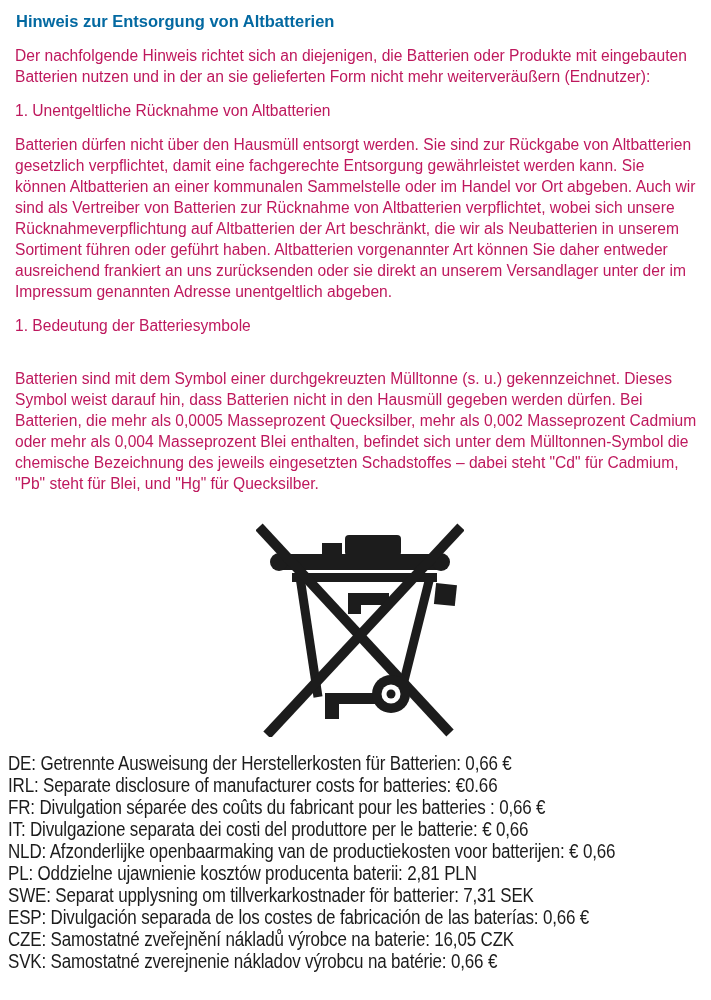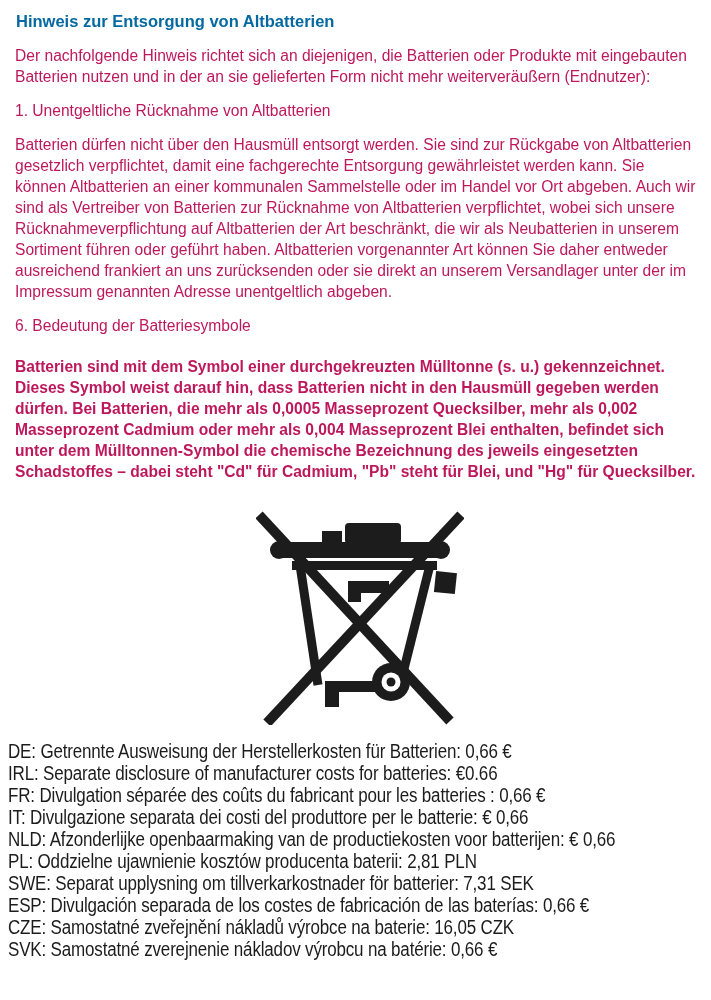--- a/index.html
+++ b/index.html
@@ -20,21 +20,21 @@
     color:#0369a1;
     margin:10px 0 0 1px;
   }
   .para {
     font-size:15.6px;
     line-height:21px;
     color:#be185d;
     margin:13px 0 0 0;
     max-width:684px;
   }
-  .para-gap { margin-top:20px;font-weight:bold; }
+  .para-gap { margin-top:32px; }
   .symbol-wrap {
     margin:27px 0 0 241px;
     width:208px;
     height:216px;
   }
   .disclosures {
     list-style:none;
     margin:15px 0 0 -7px;
     padding:0;
   }
@@ -55,21 +55,21 @@
 <div>
 
   <h1 class="doc-title">Hinweis zur Entsorgung von Altbatterien</h1>
 
   <p class="para">Der nachfolgende Hinweis richtet sich an diejenigen, die Batterien oder Produkte mit eingebauten Batterien nutzen und in der an sie gelieferten Form nicht mehr weiterveräußern (Endnutzer):</p>
 
   <p class="para">1. Unentgeltliche Rücknahme von Altbatterien</p>
 
   <p class="para">Batterien dürfen nicht über den Hausmüll entsorgt werden. Sie sind zur Rückgabe von Altbatterien gesetzlich verpflichtet, damit eine fachgerechte Entsorgung gewährleistet werden kann. Sie können Altbatterien an einer kommunalen Sammelstelle oder im Handel vor Ort abgeben. Auch wir sind als Vertreiber von Batterien zur Rücknahme von Altbatterien verpflichtet, wobei sich unsere Rücknahmeverpflichtung auf Altbatterien der Art beschränkt, die wir als Neubatterien in unserem Sortiment führen oder geführt haben. Altbatterien vorgenannter Art können Sie daher entweder ausreichend frankiert an uns zurücksenden oder sie direkt an unserem Versandlager unter der im Impressum genannten Adresse unentgeltlich abgeben.</p>
 
-  <p class="para">6. Bedeutung der Batteriesymbole</p>
+  <p class="para">1. Bedeutung der Batteriesymbole</p>
 
   <p class="para para-gap">Batterien sind mit dem Symbol einer durchgekreuzten Mülltonne (s. u.) gekennzeichnet. Dieses Symbol weist darauf hin, dass Batterien nicht in den Hausmüll gegeben werden dürfen. Bei Batterien, die mehr als 0,0005 Masseprozent Quecksilber, mehr als 0,002 Masseprozent Cadmium oder mehr als 0,004 Masseprozent Blei enthalten, befindet sich unter dem Mülltonnen-Symbol die chemische Bezeichnung des jeweils eingesetzten Schadstoffes – dabei steht "Cd" für Cadmium, "Pb" steht für Blei, und "Hg" für Quecksilber.</p>
 
   <div class="symbol-wrap">
     <svg viewBox="0 0 208 216" width="208" height="216" aria-hidden="true">
 
       <g fill="#1c1c1c" stroke="none">
         <rect x="89" y="14" width="56" height="21" rx="4"></rect>
         <rect x="66" y="22" width="20" height="21"></rect>
 

